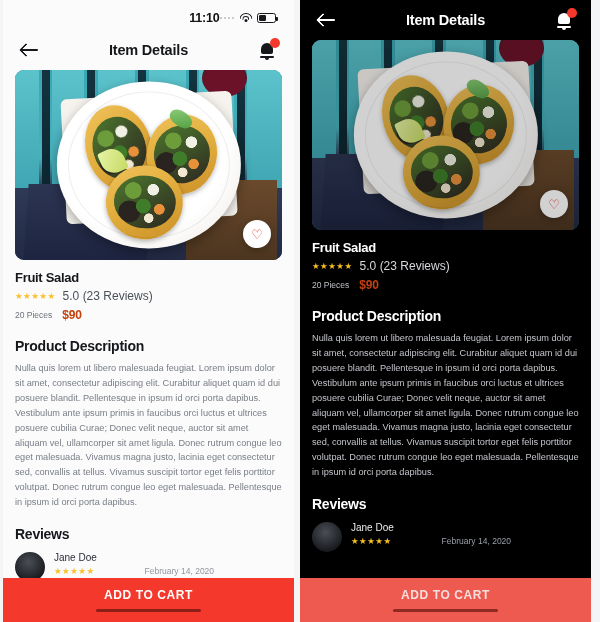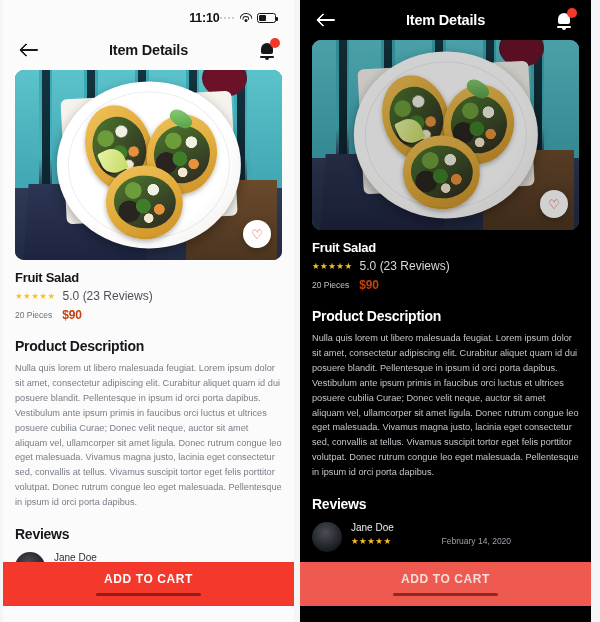--- a/index.html
+++ b/index.html
@@ -219,21 +219,21 @@
   .rev-name { font-size:10px; }
   .light .rev-name { color:#2b2f36; }
   .dark  .rev-name { color:#e9ebee; }
   .rev-meta { display:flex; align-items:center; gap:7px; margin-top:3px; }
   .rev-date { font-size:8.5px;margin-left:43px; }
   .light .rev-date { color:#90959d; }
   .dark  .rev-date { color:#9aa0a8; }
 
   
   .cta-bar {
-    position:absolute; left:0; right:0; bottom:16px; height:44px;
+    position:absolute; left:0; right:0; bottom:0; height:44px;
     display:flex; flex-direction:column; align-items:center; justify-content:center;
   }
   .light .cta-bar { background:#f4392c; }
   .dark  .cta-bar { background:#ee5a4f; }
   .cta-label {
     font-size:12px; font-weight:bold; color:#ffffff; letter-spacing:0.6px;
   }
   .dark .cta-label { color:#f7dedc; }
   .home-ind {
     width:105px; height:3.5px; border-radius:2px; margin-top:7px;

